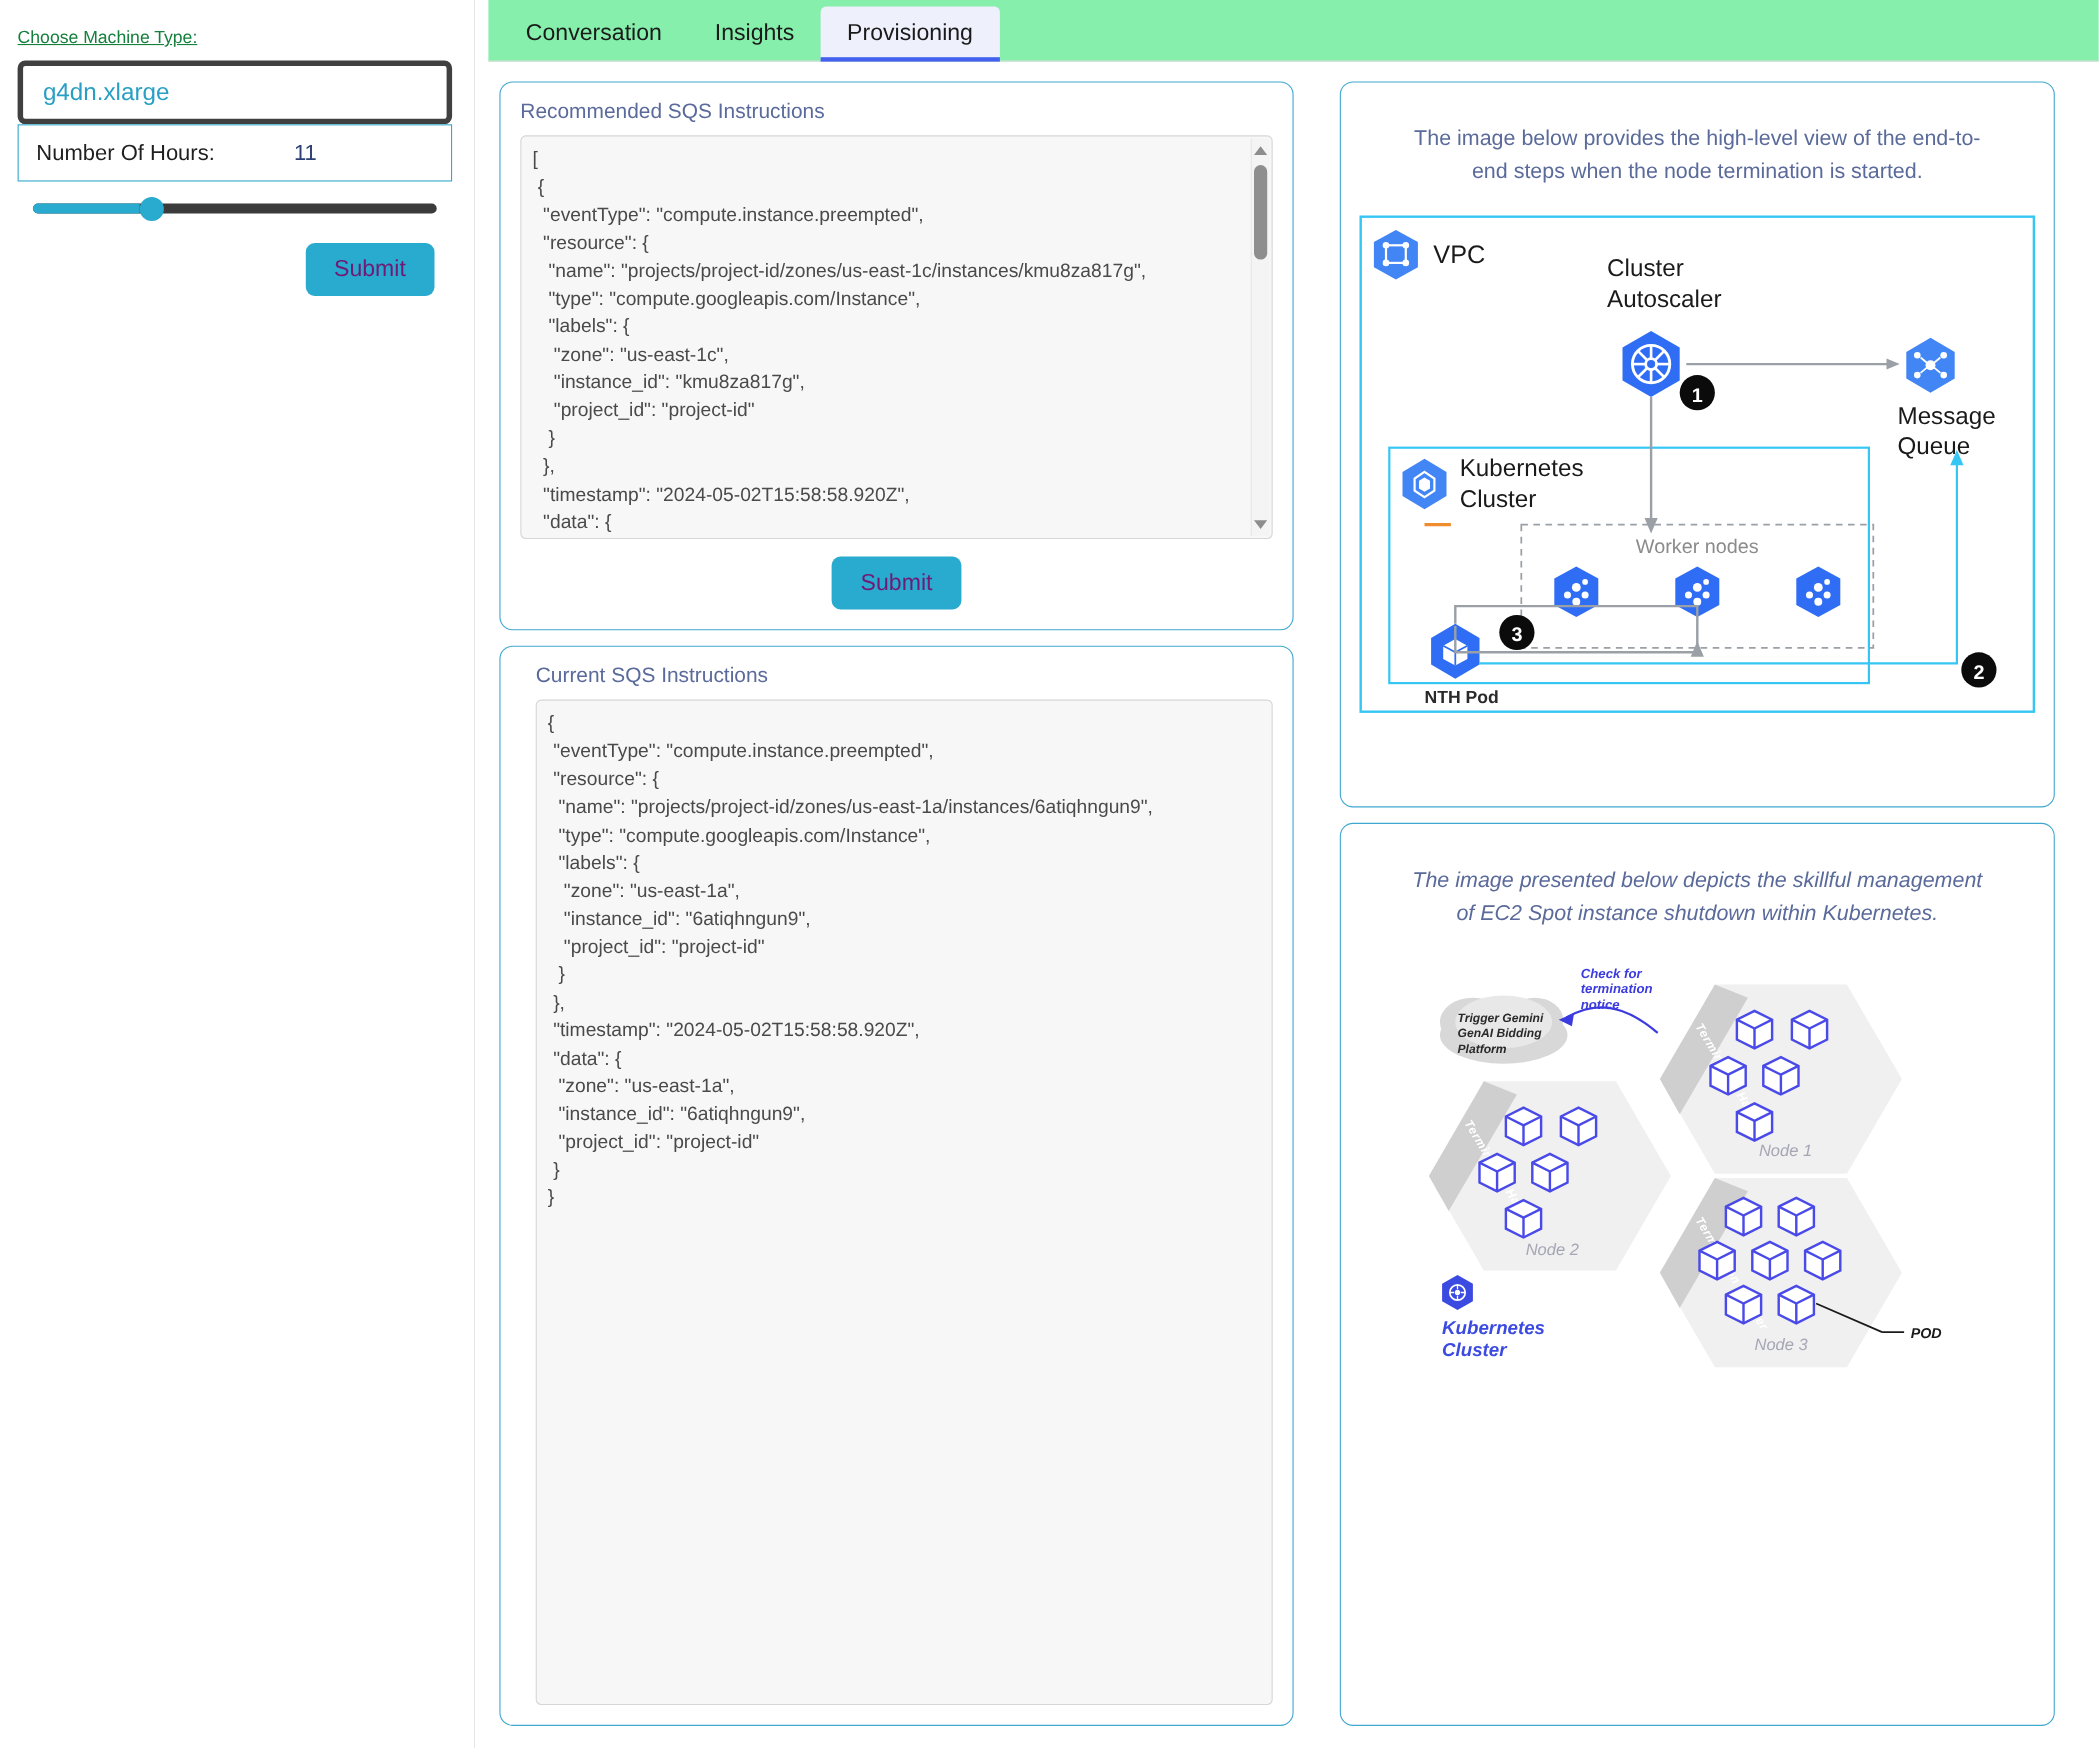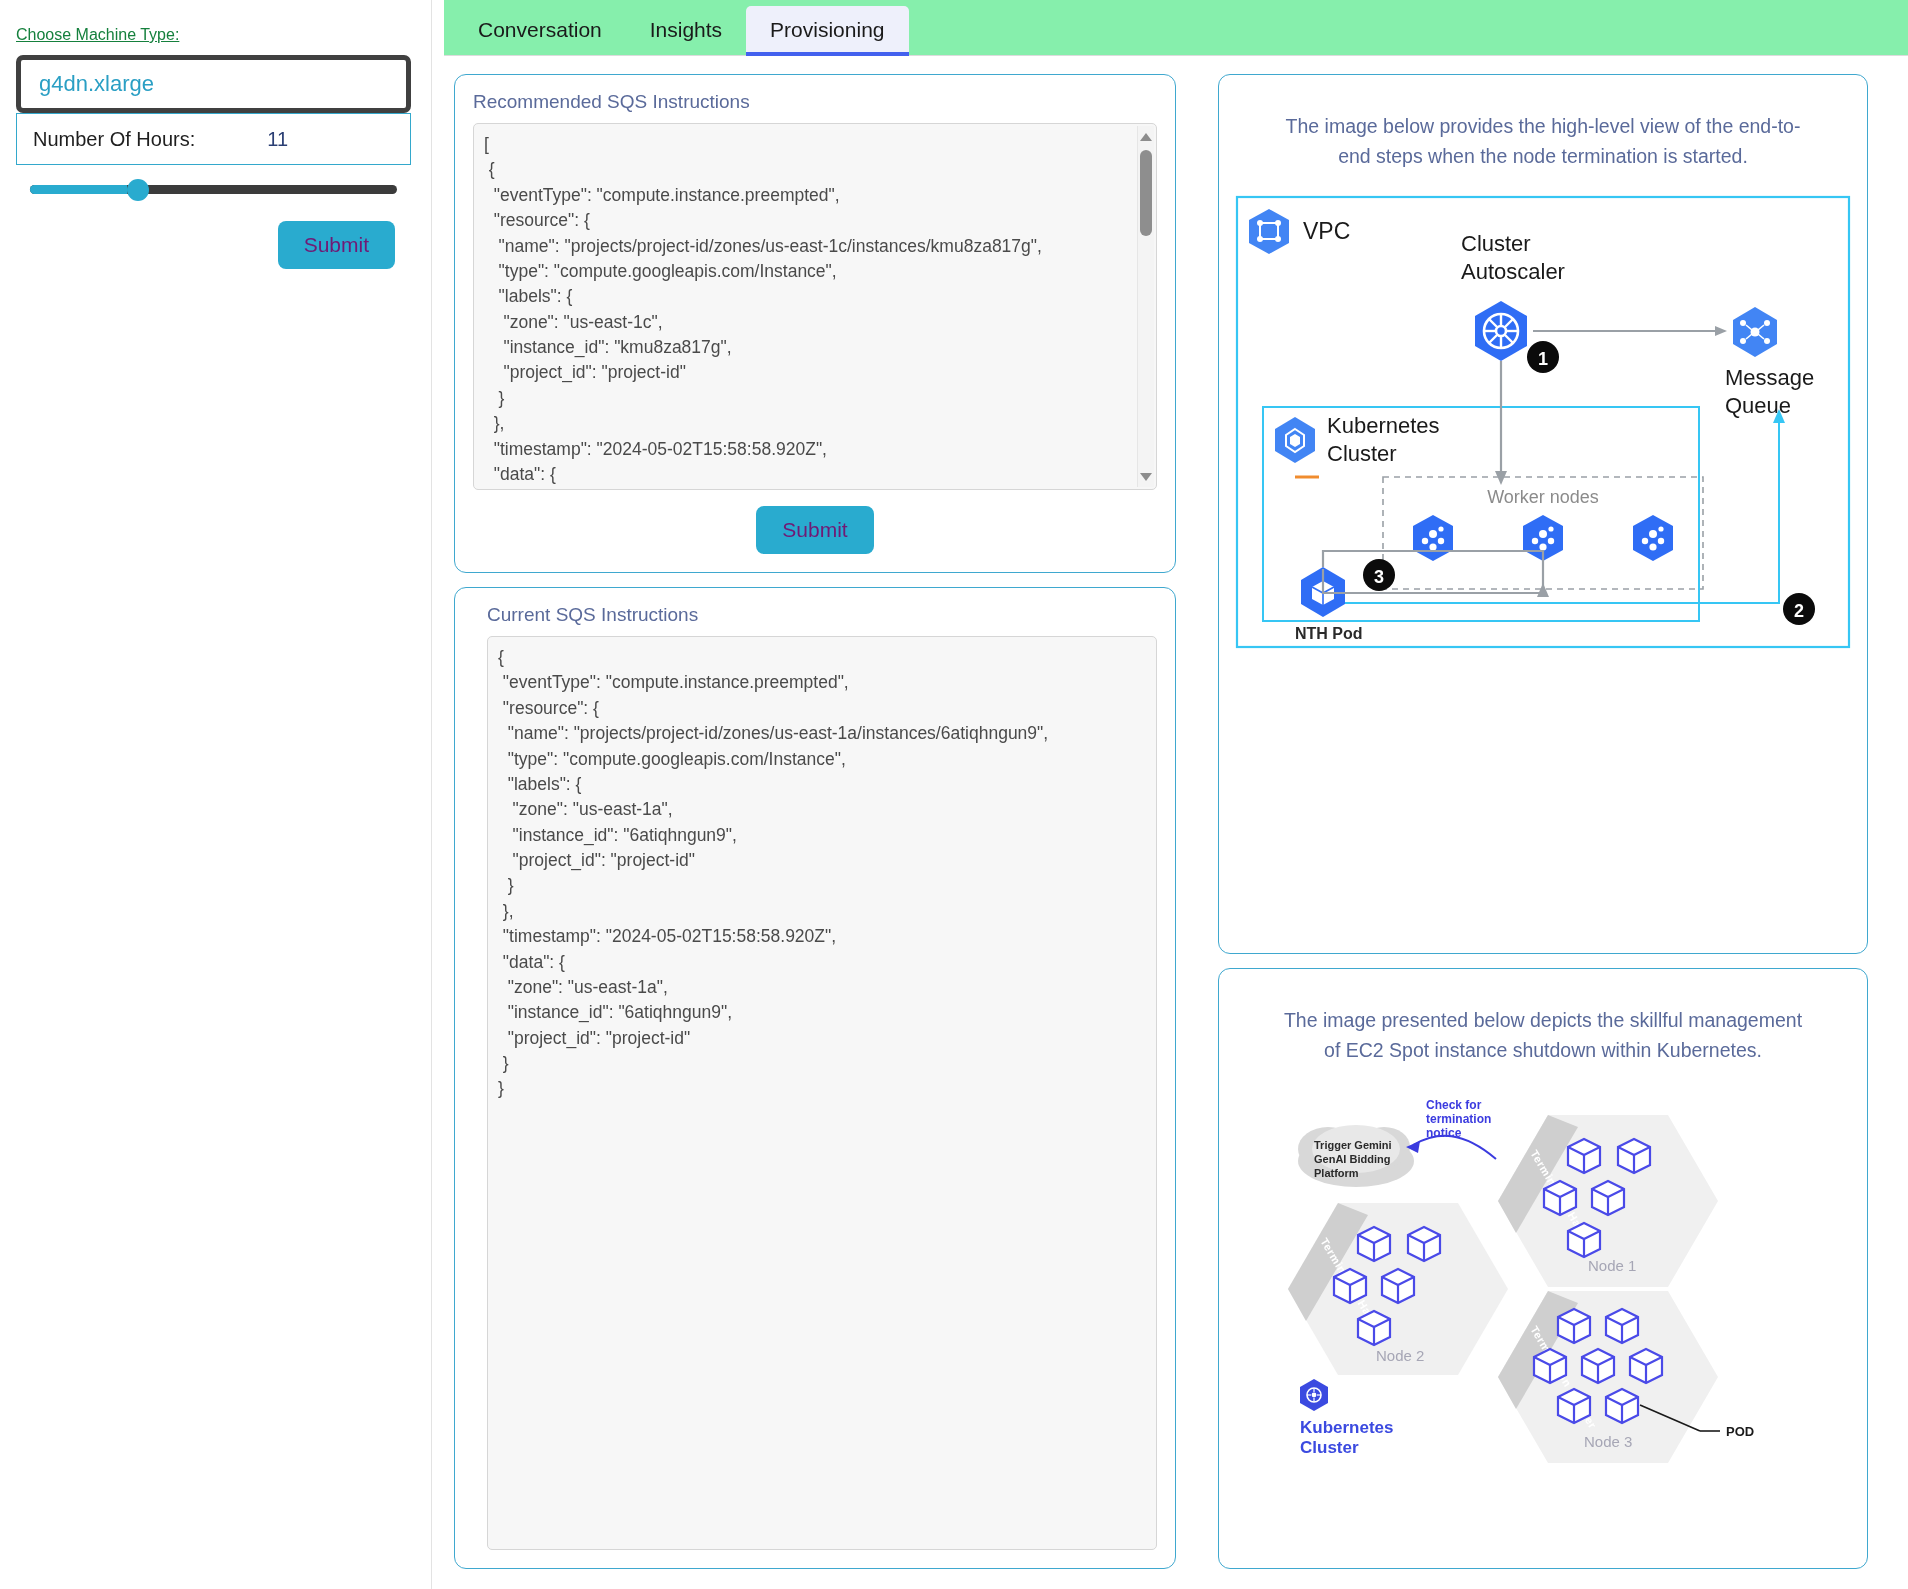--- a/index.html
+++ b/index.html
@@ -161,22 +161,22 @@
   .card {
     border: 1px solid #3fa8cf;
     border-radius: 12px;
     background: #fff;
     padding: 16px 18px 18px 18px;
     display: flex; flex-direction: column;
     min-height: 0;
   }
   .card-left-a { height: 499px; }
   .card-left-b { flex: 1 1 auto; padding-left: 32px; }
-  .card-right-a { height: 880px; align-items: center; }
-  .card-right-b { flex: 1 1 auto; align-items: center; }
+  .card-right-a { height: 660px; align-items: center; }
+  .card-right-b { flex: 1 1 auto; align-items: flex-end; font-style: italic; }
 
   .card-title {
     font-size: 19px;
     color: #5a6a9a;
     margin-bottom: 10px;
   }
   .code-area {
     flex: 1 1 auto;
     border: 1px solid #d6d6d6;
     border-radius: 5px;

